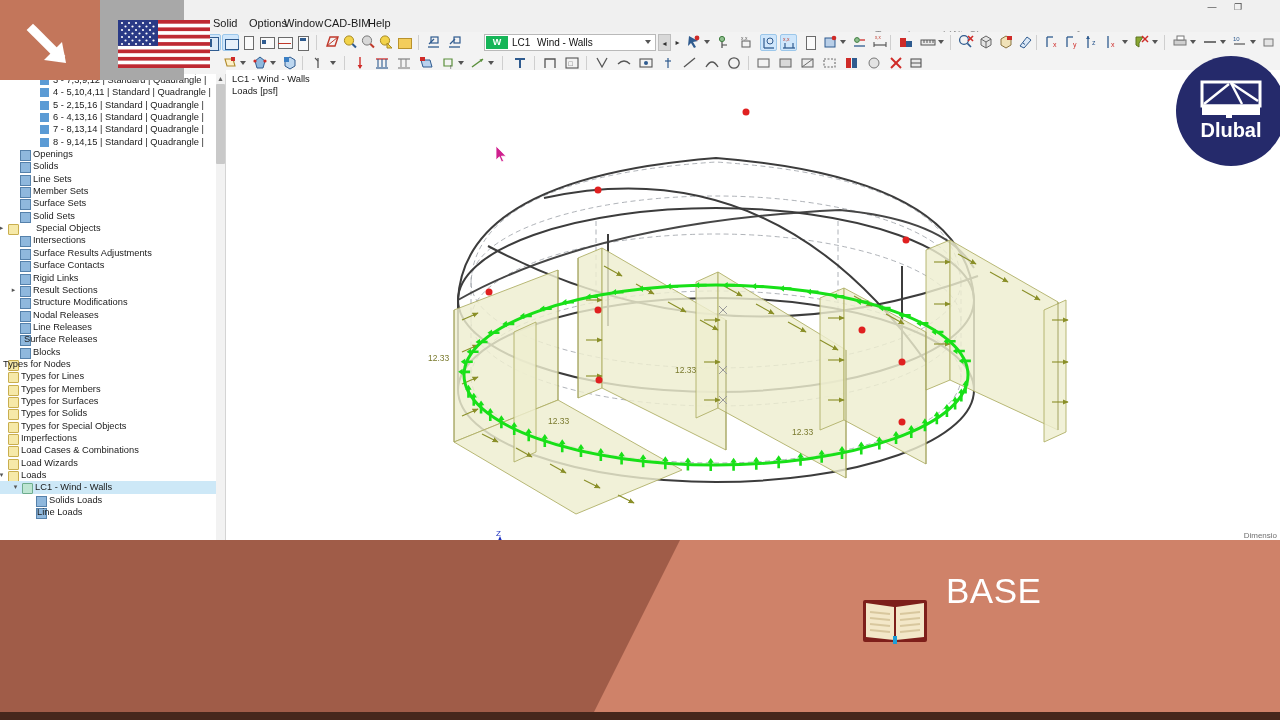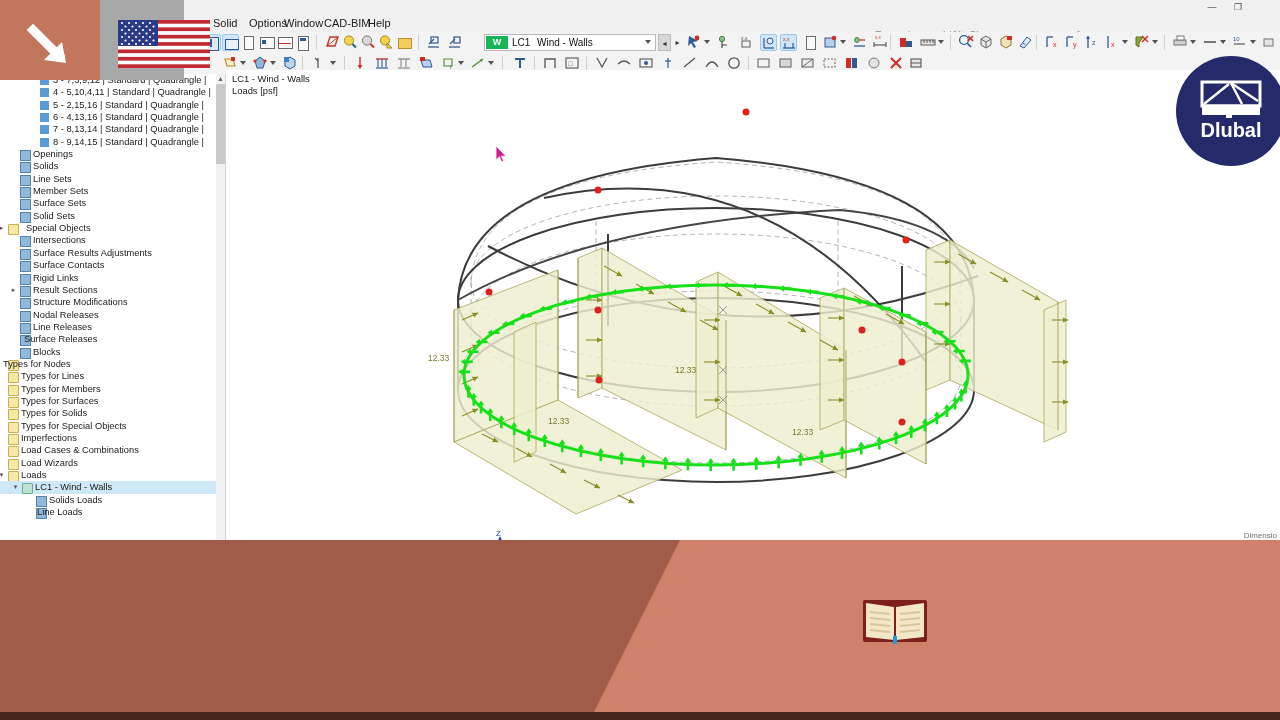--- a/index.html
+++ b/index.html
@@ -608,21 +608,21 @@
             <span class="ico ico-sq" style="left: 20px;"></span>
             <span class="tx" style="left: 33px;">Surface Sets</span>
           </div>
           <div class="row">
             <span class="ico ico-sq" style="left: 20px;"></span>
             <span class="tx" style="left: 33px;">Solid Sets</span>
           </div>
           <div class="row">
             <span class="arrow" style="left: -2px;">▸</span>
             <span class="ico ico-folder" style="left: 8px;"></span>
-            <span class="tx" style="left: 26px;">Special Objects</span>
+            <span class="tx" style="left: 36px;">Special Objects</span>
           </div>
           <div class="row">
             <span class="ico ico-sq" style="left: 20px;"></span>
             <span class="tx" style="left: 33px;">Intersections</span>
           </div>
           <div class="row">
             <span class="ico ico-sq" style="left: 20px;"></span>
             <span class="tx" style="left: 33px;">Surface Results Adjustments</span>
           </div>
           <div class="row">
@@ -1038,17 +1038,18 @@
         <line x1="8" y1="26" x2="28" y2="28"></line>
           <line x1="8" y1="32" x2="28" y2="34"></line>
         <line x1="38" y1="16" x2="58" y2="14"></line>
           <line x1="38" y1="22" x2="58" y2="20"></line>
         <line x1="38" y1="28" x2="58" y2="26"></line>
           <line x1="38" y1="34" x2="58" y2="32"></line>
       </g>
       <rect x="31" y="38" width="4" height="8" fill="#1f9fd8"></rect>
     </svg>
     <div class="kb-text">
+      <div>BASE</div>
     </div>
   </div>
   <div class="banner-bottom"></div>
 
 </div>
 
 </body></html>

